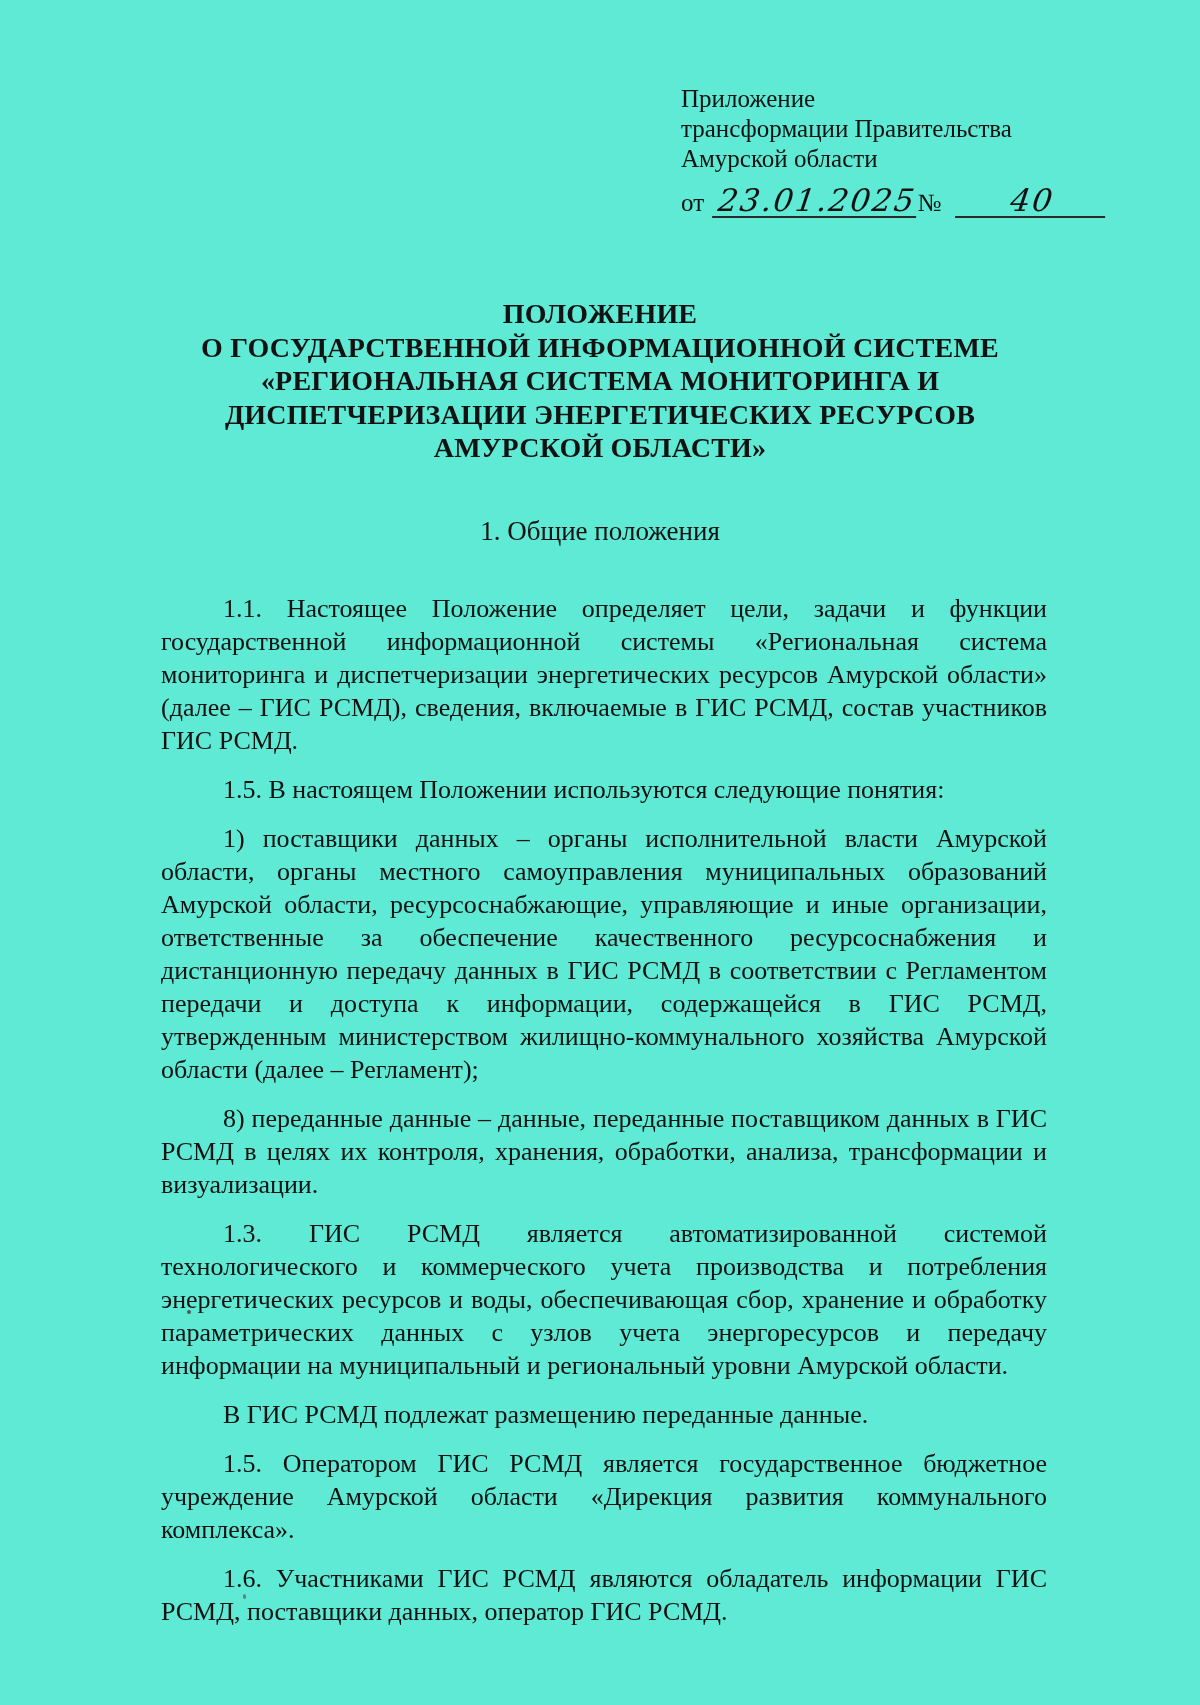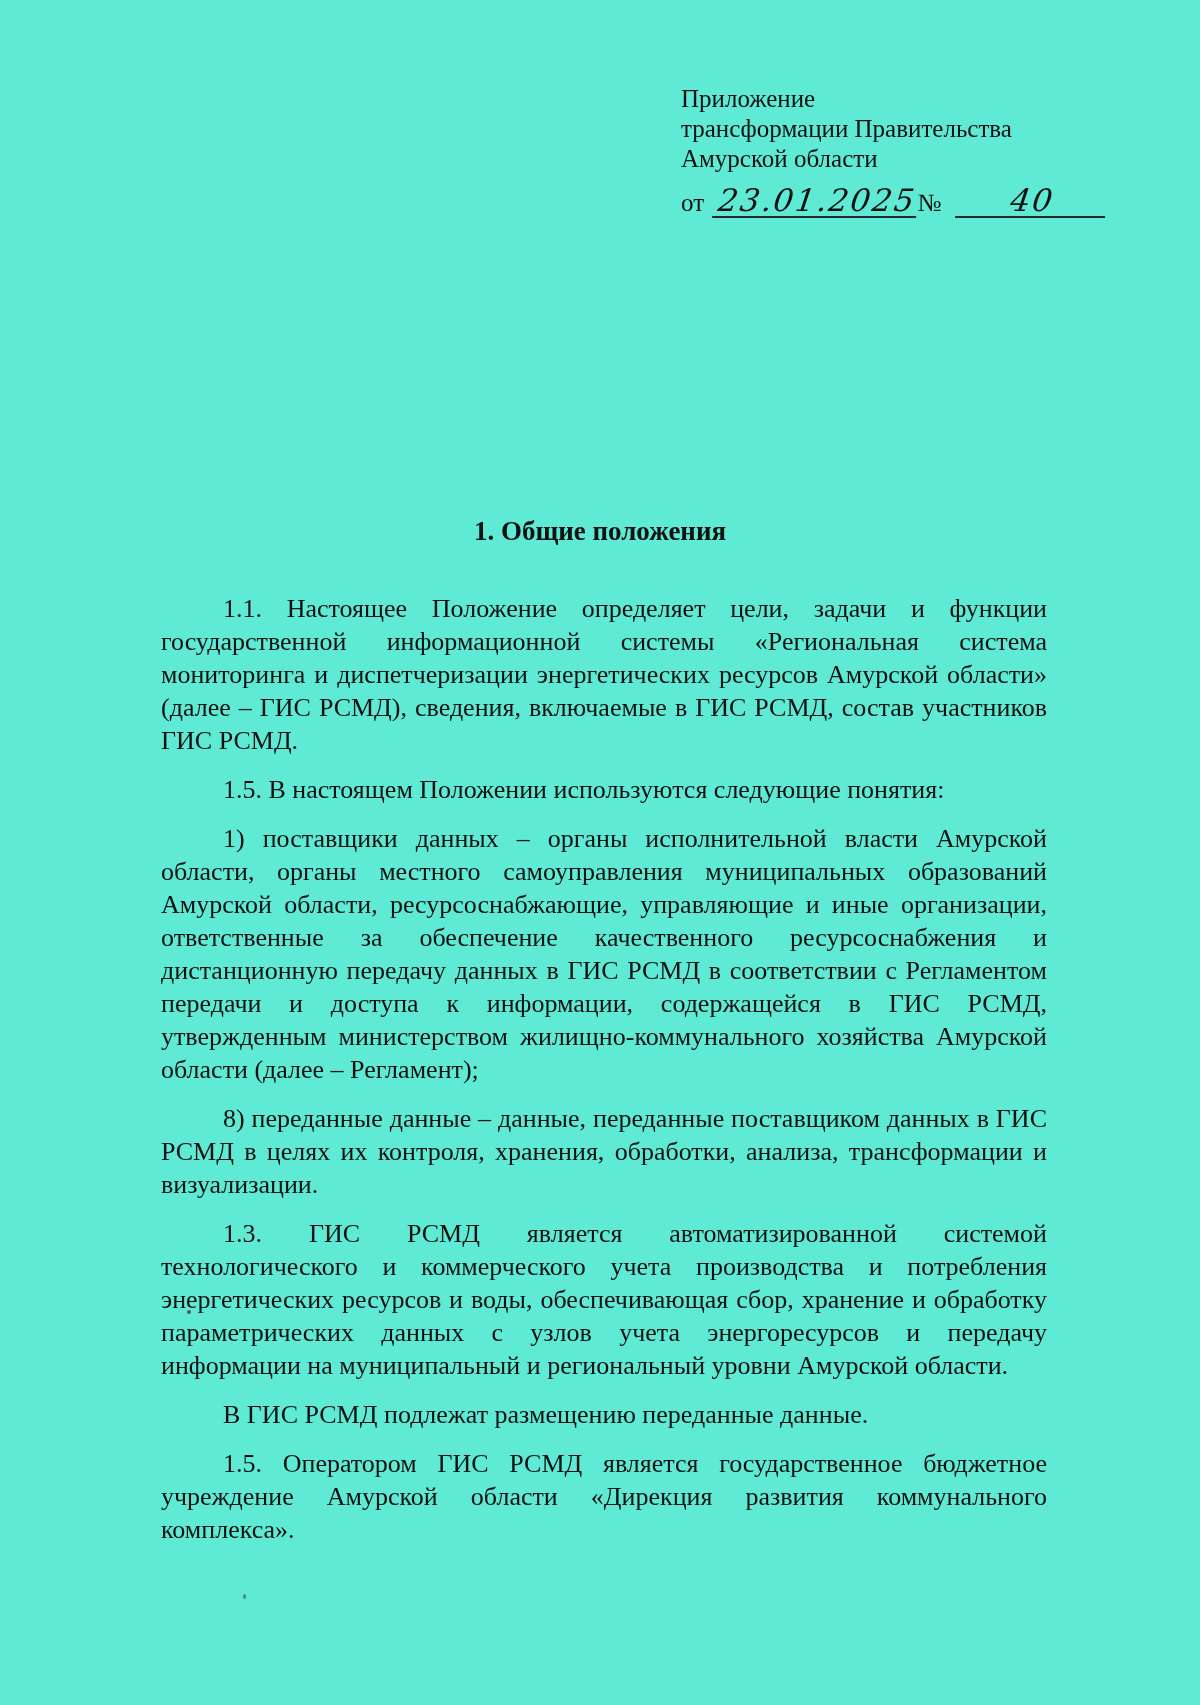--- a/index.html
+++ b/index.html
@@ -62,21 +62,21 @@
     line-height: 33.5px;
     letter-spacing: 0.2px;
   }
   
   .section-heading {
     position: absolute;
     left: 141px;
     top: 516px;
     width: 918px;
     text-align: center;
-    font-weight: bold;
+    font-weight: normal;
     font-size: 27px;
     line-height: 30px;
   }
   
   .body-text {
     position: absolute;
     left: 145px;
     top: 576px;
     width: 918px;
     font-size: 26px;
@@ -104,29 +104,37 @@
     <div>трансформации Правительства</div>
     <div>Амурской области</div>
     <div class="date-line">
       <span>от</span>
       <span class="hand hw-date">23.01.2025</span>
       <span class="num-sign">№</span>
       <span class="hand hw-num">40</span>
     </div>
   </div>
 
+  <div class="title">
+    <div>ПОЛОЖЕНИЕ</div>
+    <div>О ГОСУДАРСТВЕННОЙ ИНФОРМАЦИОННОЙ СИСТЕМЕ</div>
+    <div>«РЕГИОНАЛЬНАЯ СИСТЕМА МОНИТОРИНГА И</div>
+    <div>ДИСПЕТЧЕРИЗАЦИИ ЭНЕРГЕТИЧЕСКИХ РЕСУРСОВ</div>
+    <div>АМУРСКОЙ ОБЛАСТИ»</div>
+  </div>
 
   <div class="section-heading">1. Общие положения</div>
 
   <div class="body-text">
     <p>1.1. Настоящее Положение определяет цели, задачи и функции государственной информационной системы «Региональная система мониторинга и диспетчеризации энергетических ресурсов Амурской области» (далее – ГИС РСМД), сведения, включаемые в ГИС РСМД, состав участников ГИС РСМД.</p>
     <p>1.5. В настоящем Положении используются следующие понятия:</p>
     <p>1) поставщики данных – органы исполнительной власти Амурской области, органы местного самоуправления муниципальных образований Амурской области, ресурсоснабжающие, управляющие и иные организации, ответственные за обеспечение качественного ресурсоснабжения и дистанционную передачу данных в ГИС РСМД в соответствии с Регламентом передачи и доступа к информации, содержащейся в ГИС РСМД, утвержденным министерством жилищно-коммунального хозяйства Амурской области (далее – Регламент);</p>
     <p>8) переданные данные – данные, переданные поставщиком данных в ГИС РСМД в целях их контроля, хранения, обработки, анализа, трансформации и визуализации.</p>
     <p>1.3. ГИС РСМД является автоматизированной системой технологического и коммерческого учета производства и потребления энергетических ресурсов и воды, обеспечивающая сбор, хранение и обработку параметрических данных с узлов учета энергоресурсов и передачу информации на муниципальный и региональный уровни Амурской области.</p>
     <p>В ГИС РСМД подлежат размещению переданные данные.</p>
     <p>1.5. Оператором ГИС РСМД является государственное бюджетное учреждение Амурской области «Дирекция развития коммунального комплекса».</p>
+    <p>1.6. Участниками ГИС РСМД являются обладатель информации ГИС РСМД, поставщики данных, оператор ГИС РСМД.</p>
   </div>
 
   <div class="speck speck-1"></div>
   <div class="speck speck-2"></div>
 
 </div>
 
 </body></html>

